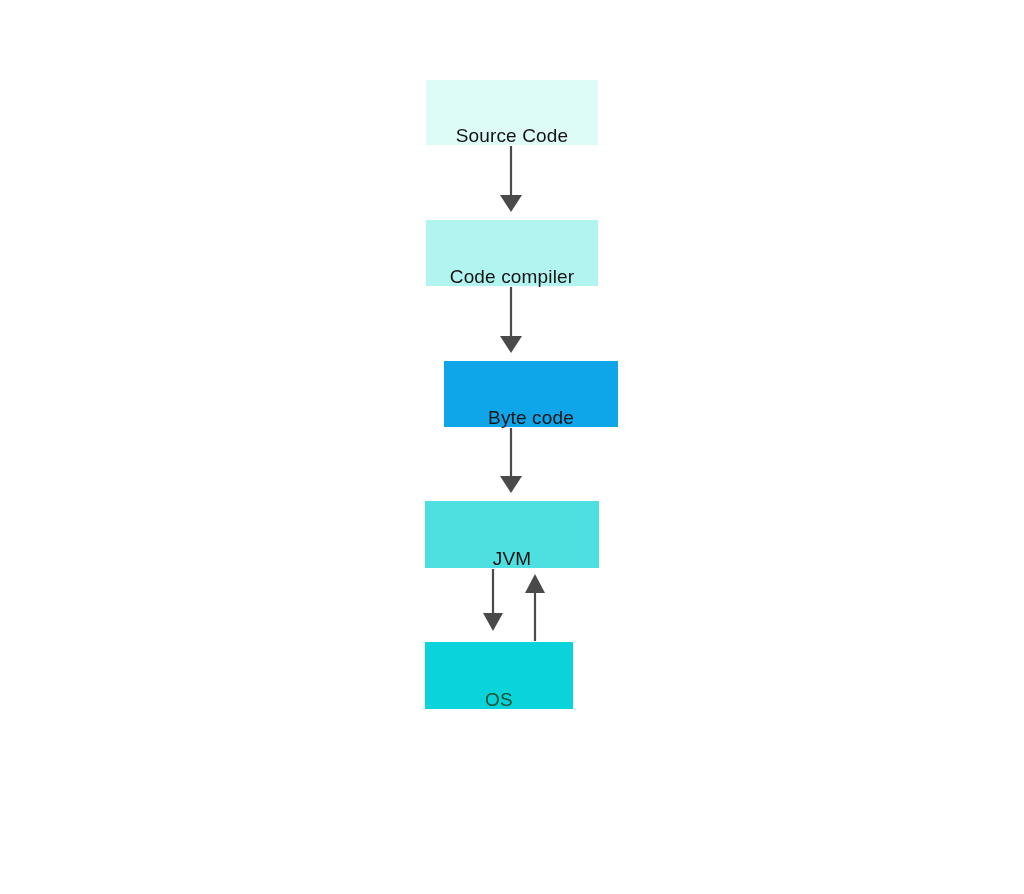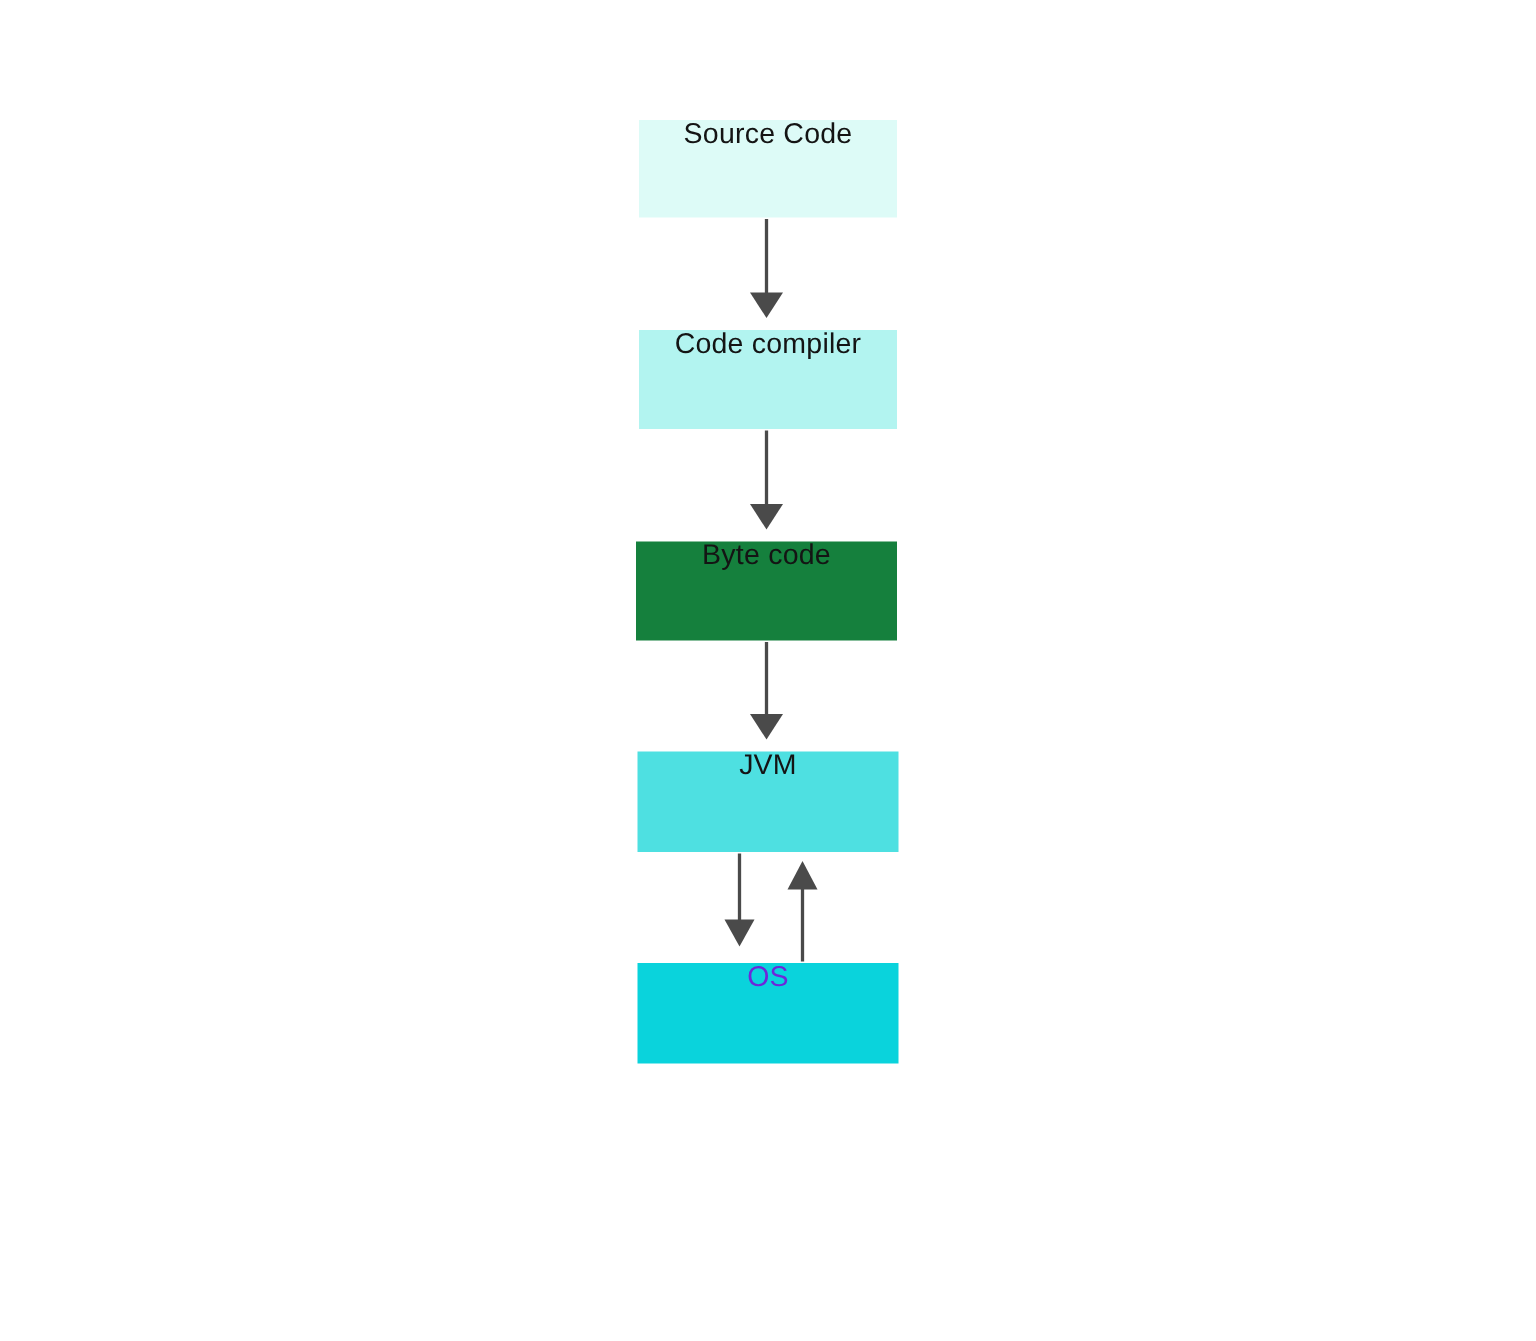--- a/index.html
+++ b/index.html
@@ -15,21 +15,21 @@
   }
   #canvas {
     position: relative;
     width: 1024px;
     height: 894px;
     background: #ffffff;
   }
   .node {
     position: absolute;
     display: flex;
-    align-items: flex-start;
+    align-items: flex-end;
     justify-content: center;
     box-sizing: border-box;
     color: #141414;
     font-size: 19px;
     font-weight: 400;
     letter-spacing: 0.15px;
     line-height: 1;
     user-select: none;
   }
   .arrow-layer {
@@ -83,25 +83,25 @@
   </svg>
 
   <div class="node" style="left: 426px; top: 80px; width: 172px; height: 65px; background: rgb(221, 251, 247); color: rgb(20, 20, 20);">
     <span>Source Code</span>
   </div>
 
   <div class="node" style="left: 426px; top: 220px; width: 172px; height: 66px; background: rgb(178, 244, 240); color: rgb(20, 20, 20);">
     <span>Code compiler</span>
   </div>
 
-  <div class="node" style="left: 424px; top: 361px; width: 174px; height: 66px; background: #15803d; color: rgb(20, 20, 20);">
+  <div class="node" style="left: 444px; top: 361px; width: 174px; height: 66px; background: #0ea5e9; color: rgb(20, 20, 20);">
     <span>Byte code</span>
   </div>
 
   <div class="node" style="left: 425px; top: 501px; width: 174px; height: 67px; background: rgb(78, 224, 225); color: rgb(20, 20, 20);">
     <span>JVM</span>
   </div>
 
-  <div class="node" style="left: 425px; top: 642px; width: 174px; height: 67px; background: rgb(10, 211, 220); color: #6d28d9;">
+  <div class="node" style="left: 425px; top: 642px; width: 148px; height: 67px; background: rgb(10, 211, 220); color: #14532d;">
     <span>OS</span>
   </div>
 
 </div>
 
 </body></html>

